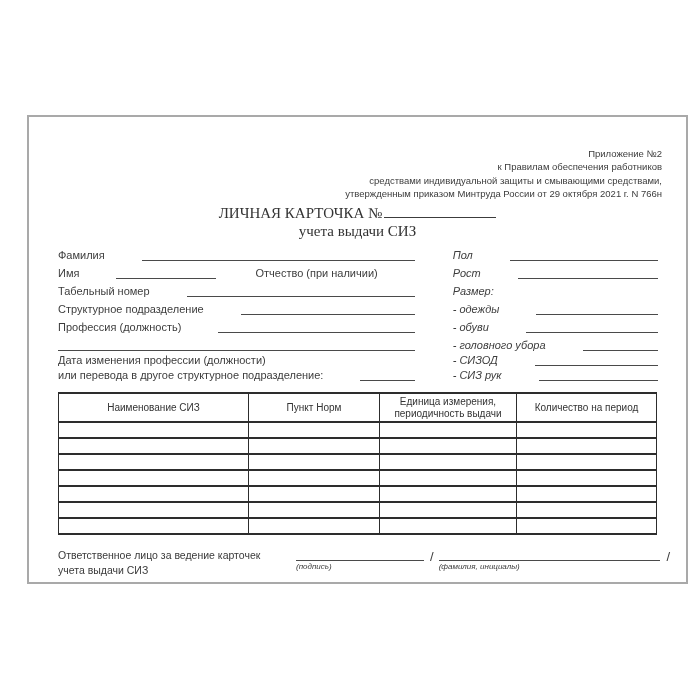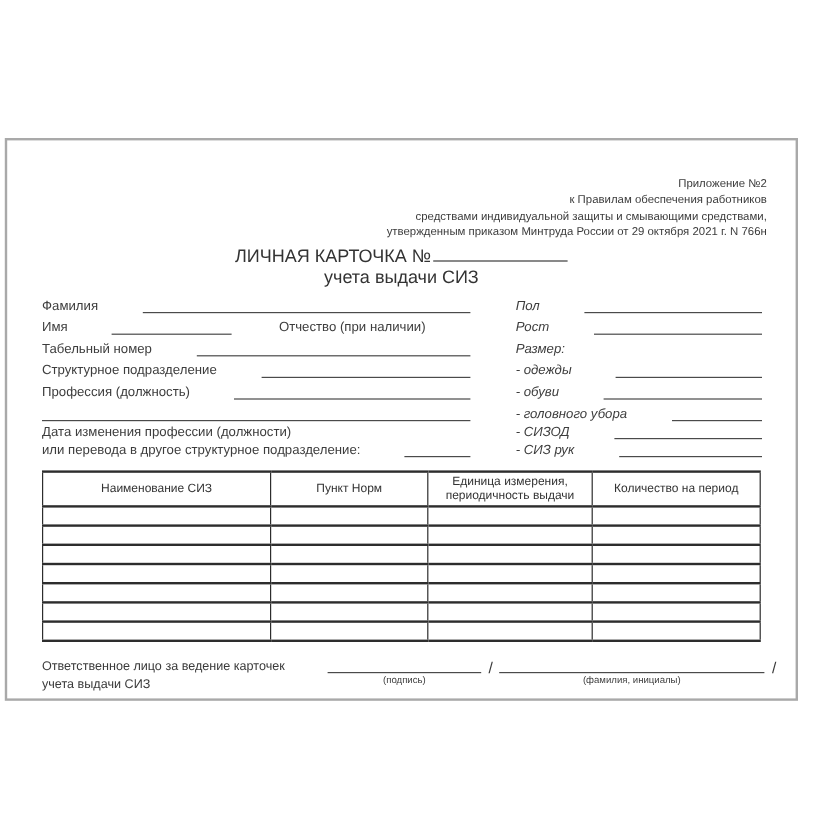--- a/index.html
+++ b/index.html
@@ -1,28 +1,28 @@
 <!DOCTYPE html>
 <html><head>
 <meta charset="utf-8">
 <style>
   html, body { margin:0; padding:0; }
   body {
     width:700px; height:700px; background:#ffffff; position:relative;
     font-family:"Liberation Sans", sans-serif; color:#3d3d3d;
   }
   .card {
-    position:absolute; left:4px; top:115px; width:661px; height:469px;
+    position:absolute; left:27px; top:115px; width:661px; height:469px;
     border:2px solid #a9a9a9; box-sizing:border-box; background:#ffffff;
   }
   .appendix {
     text-align:right; font-size:9.5px; line-height:13.3px;
     margin:30px 24px 0 0; color:#3c3c3c;
   }
-  .title-block { text-align:center; margin-top:5px; font-size:15px; line-height:17.5px; color:#333333; }
+  .title-block { text-align:center; margin-top:5px; font-size:15px; line-height:17.5px; color:#333333;font-family:Liberation Serif, serif; }
   .title-line1 { white-space:nowrap; }
   .num-line { display:inline-block; width:112px; border-bottom:1.3px solid #3c3c3c; height:12px; margin-left:2px; vertical-align:baseline; }
   .fields { display:flex; margin:4px 28px 0 29px; }
   .col-left  { flex:0 0 352px; margin-right:38px; }
   .col-right { flex:1 1 auto;font-style:italic; }
   .frow { display:flex; align-items:flex-end; height:18px; font-size:11px; line-height:13px;gap:32px; }
   .frow.sm { height:15px; }
   .lbl { white-space:nowrap; padding-right:5px; }
   .lbl.pl { padding-left:7px; }
   .fill { flex:1 1 auto; border-bottom:1px solid #4a4a4a; height:1px; margin-bottom:1px; }
@@ -36,21 +36,21 @@
     vertical-align:middle; height:25px; padding:1px 3px; color:#333333;
   }
   .ppe-table td { height:14px; }
   .footer { display:flex; margin:13px 16px 0 29px; font-size:10.5px; }
   .resp { flex:0 0 238px; line-height:15px; color:#3a3a3a; }
   .sig-area { flex:1 1 auto; display:flex; align-items:flex-start; }
   .sig-col { display:flex; flex-direction:column; }
   .sig-col.first { flex:0 0 128px; }
   .sig-col.second { flex:1 1 auto; }
   .sig-rule { height:12px; border-bottom:1px solid #4a4a4a; }
-  .sig-cap { text-align:center; font-size:8px; line-height:10px; padding-top:1px; color:#3c3c3c; }
+  .sig-cap { text-align:left; font-size:8px; line-height:10px; padding-top:1px; color:#3c3c3c;font-style:italic; }
   .slash { font-size:13px; line-height:13px; margin:2px 5px 0 6px; color:#3a3a3a; }
   .slash.last { margin-right:0; }
 </style>
 </head>
 <body>
 
 <div class="card">
 
   <div class="appendix">
     <div>Приложение №2</div>

